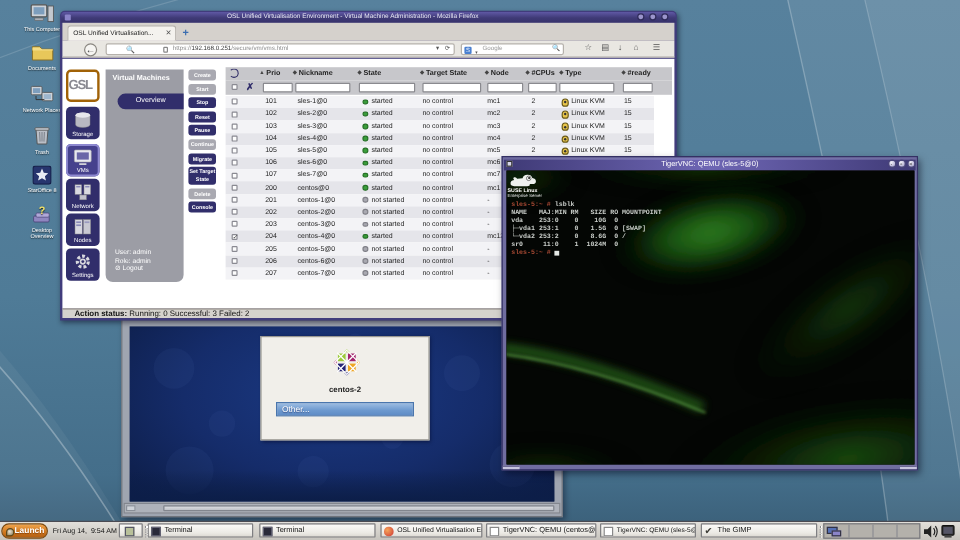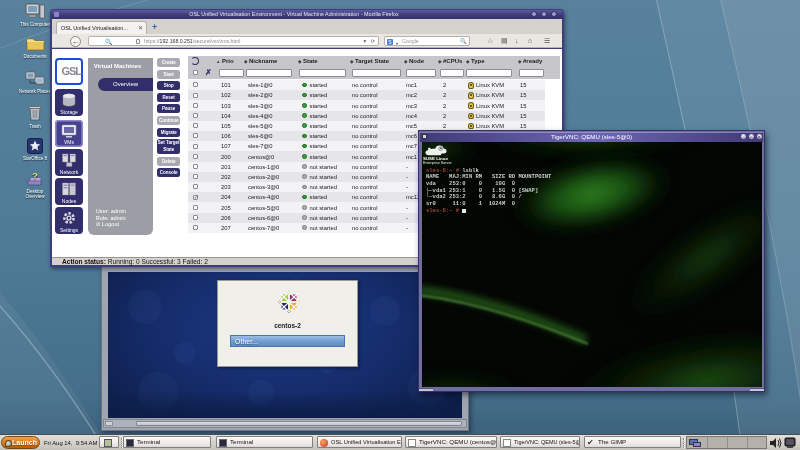--- a/index.html
+++ b/index.html
@@ -19,21 +19,21 @@
 #tab1 .x{position:absolute;right:3px;top:0;color:#555;font-size:6px}
 #tabplus{position:absolute;left:100px;top:4px;color:#3b6db0;font-size:9px;line-height:9px;font-weight:bold}
 #ffnav{position:absolute;left:2px;right:2px;top:25px;height:14px;background:#e9e7e2;border-bottom:1px solid #b8b4ae}
 #back{position:absolute;left:18px;top:1.5px;width:11px;height:11px;border-radius:50%;background:#f6f5f2;border:1px solid #8a8781;color:#444;font-size:8px;line-height:10px;text-align:center}
 #url{position:absolute;left:36px;top:2px;width:291px;height:10px;background:#fff;border:1px solid #b5b1ab;border-radius:2px;font-size:5.2px;line-height:9px;color:#8a8a8a}
 #url b{color:#333;font-weight:normal} #url{font-size:5.2px}
 #search{position:absolute;left:332px;top:2px;width:86px;height:10px;background:#fff;border:1px solid #b5b1ab;border-radius:2px;font-size:5.2px;line-height:9px;color:#999}
 .nic{position:absolute;top:3px;color:#555;font-size:7px;line-height:8px}
 #ffbody{position:absolute;left:2px;right:2px;top:40px;bottom:10px;background:#fff;overflow:hidden}
 
-#gsl{position:absolute;left:3px;top:9px;width:28px;height:26.5px;background:#fff;border:2px solid #1d4ed8;border-radius:4px;text-align:right;font-weight:bold;color:#8a8a92;font-size:11px;line-height:22px;letter-spacing:-1px}
+#gsl{position:absolute;left:3px;top:9px;width:28px;height:26.5px;background:#fff;border:2px solid #a16207;border-radius:4px;text-align:left;font-weight:bold;color:#8a8a92;font-size:11px;line-height:22px;letter-spacing:-1px}
 .tile{position:absolute;left:3px;width:28px;height:27px;background:#312e6b;border-radius:4px;text-align:center}
 .tile.sel{background:#46418d;box-shadow:0 0 0 1.6px #8d88cf inset}
 .tl{position:absolute;left:0;right:0;bottom:1.5px;color:#fff;font-size:5px;line-height:5px}
 .ti{position:absolute;left:50%;top:4px;transform:translateX(-50%)}
 
 #panel{position:absolute;left:35.8px;top:9px;width:65.6px;height:177px;background:#9c9da5;border-radius:0 0 6px 6px}
 #panel h3{font-size:6px;color:#fff;padding:5px 0 0 6px;font-weight:bold}
 #ovw{position:absolute;left:10px;right:0;top:20px;height:12.6px;background:#312e6b;border-radius:7px 0 0 7px;color:#fff;font-size:6px;line-height:12.6px;text-align:center}
 #uinfo{position:absolute;left:8px;top:150px;color:#fff;font-size:5.6px;line-height:6.6px}
 

